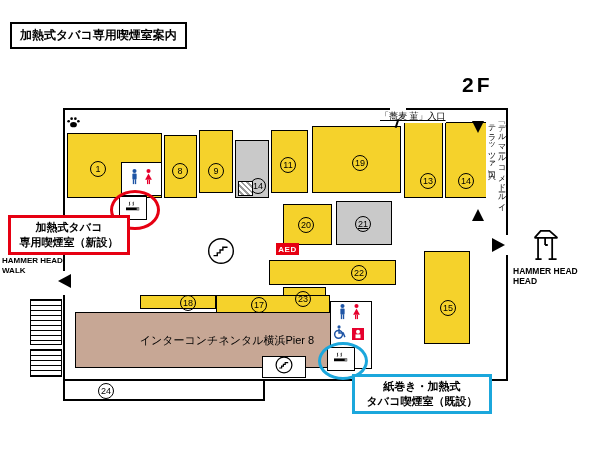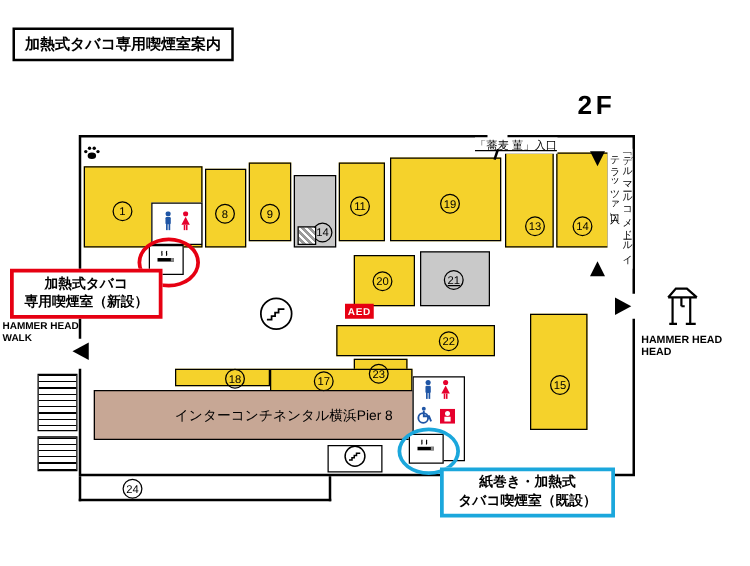--- a/index.html
+++ b/index.html
@@ -70,21 +70,21 @@
   <div class="block yellow" style="left:404px;top:109px;width:39px;height:76px;"></div>
   <div class="block yellow" style="left:445px;top:109px;width:42px;height:76px;"></div>
   <div class="block yellow" style="left:283px;top:191px;width:49px;height:41px;"></div>
   <div class="block gray" style="left:336px;top:188px;width:56px;height:44px;"></div>
   <div class="block yellow" style="left:269px;top:247px;width:127px;height:25px;"></div>
   <div class="block yellow" style="left:283px;top:274px;width:43px;height:22px;"></div>
   <div class="block yellow" style="left:424px;top:238px;width:46px;height:93px;"></div>
   <div class="block yellow" style="left:140px;top:282px;width:76px;height:14px;"></div>
   <div class="block yellow" style="left:216px;top:282px;width:114px;height:18px;"></div>
 
-  <div class="block brown" style="left:75px;top:299px;width:256px;height:40px;padding-left:48px;">
+  <div class="block brown" style="left:75px;top:299px;width:256px;height:56px;padding-left:48px;">
     <span>インターコンチネンタル横浜Pier 8</span>
   </div>
 
   <span class="num" style="left:90px;top:148px;">1</span>
   <span class="num" style="left:172px;top:150px;">8</span>
   <span class="num" style="left:208px;top:150px;">9</span>
   <span class="num" style="left:250px;top:165px;">14</span>
   <span class="num" style="left:280px;top:144px;">11</span>
   <span class="num" style="left:352px;top:142px;">19</span>
   <span class="num" style="left:420px;top:160px;">13</span>

